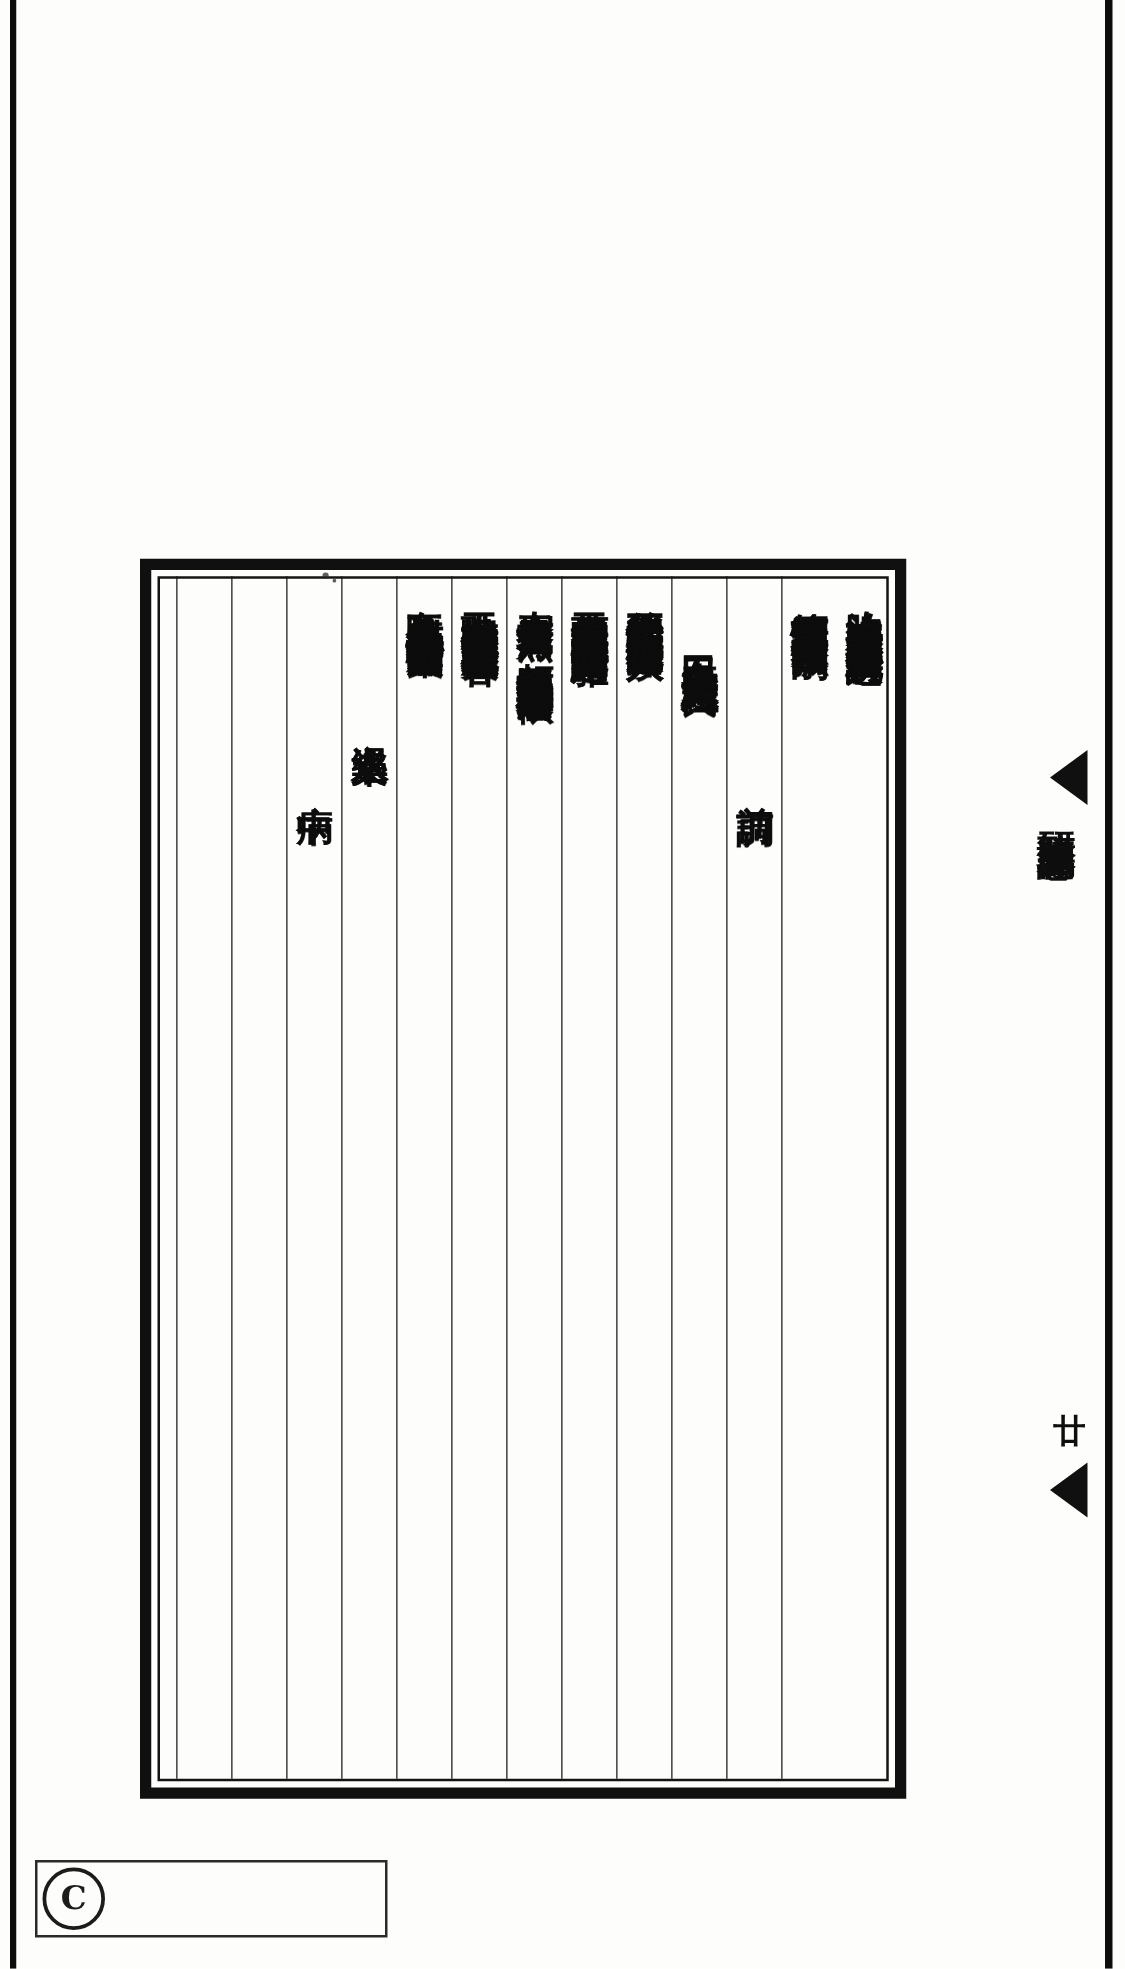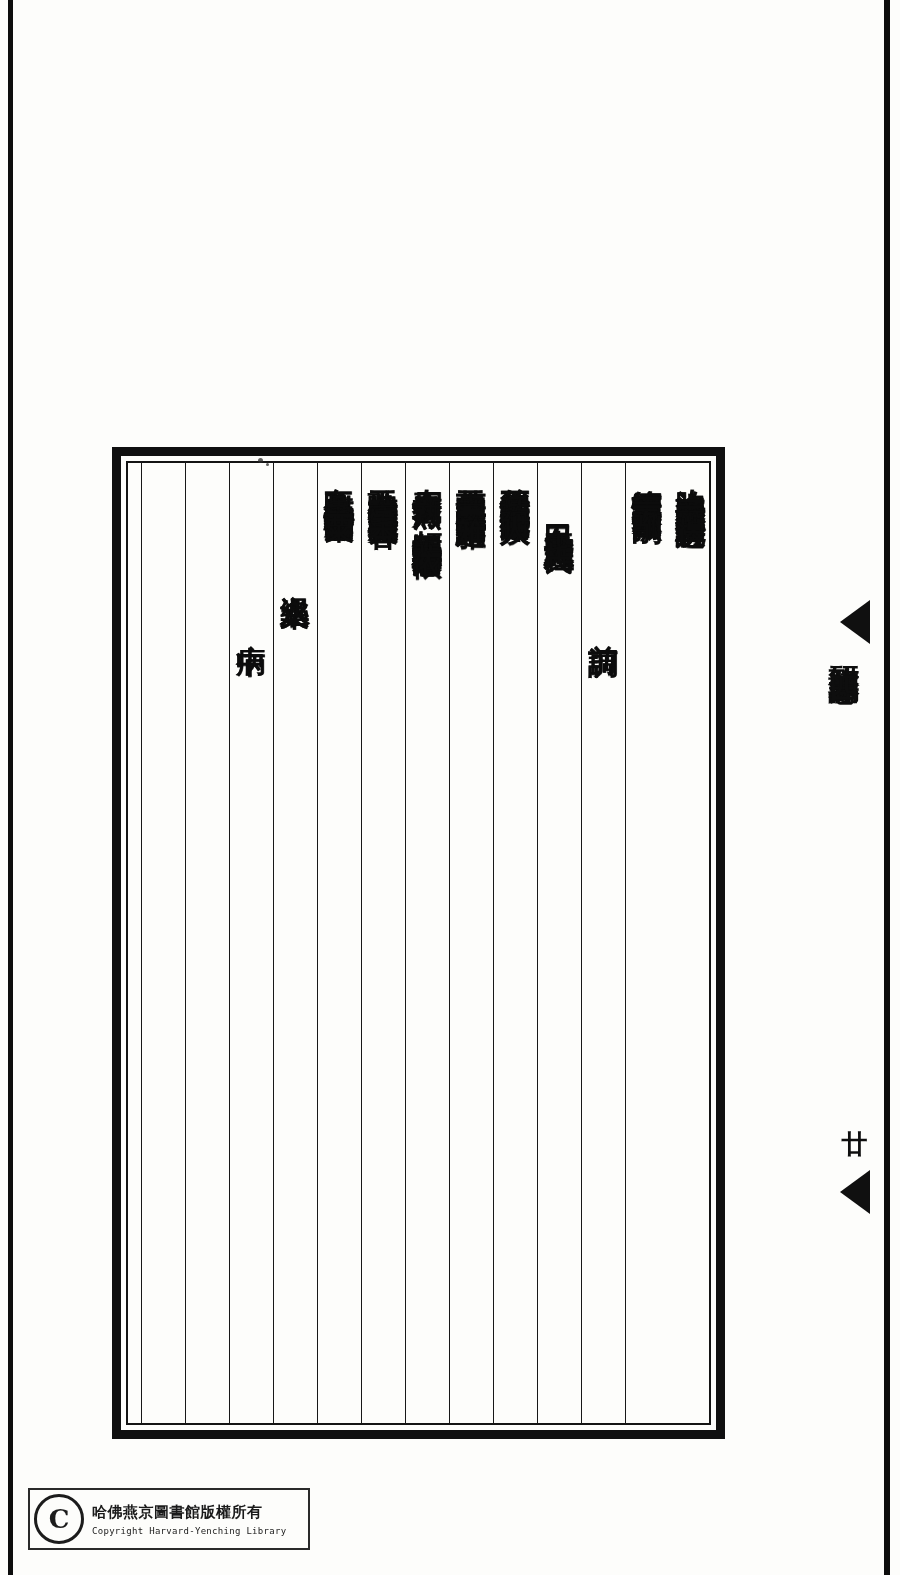--- a/index.html
+++ b/index.html
@@ -278,19 +278,15 @@
     </div>
 
     <div class="col">
       <div class="col-text"></div>
     </div>
 
   </div>
 
   <div id="stamp">
     <div id="stamp-c">C</div>
-    <div id="stamp-text">
-      <div id="stamp-cn">哈佛燕京圖書館版權所有</div>
-      <div id="stamp-en">Copyright Harvard-Yenching Library</div>
-    </div>
   </div>
 
 </div>
 
 </body></html>

